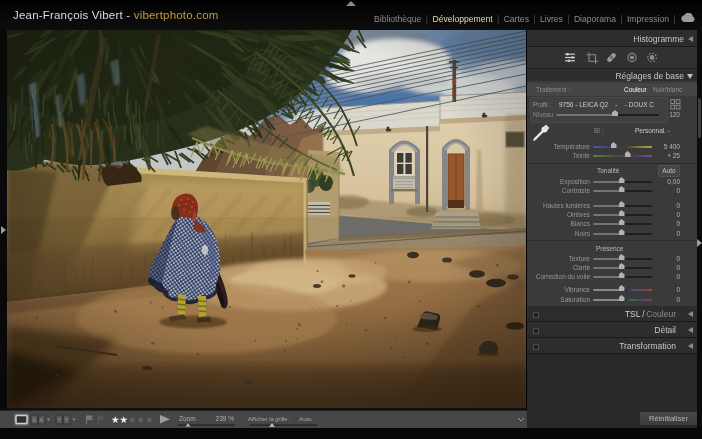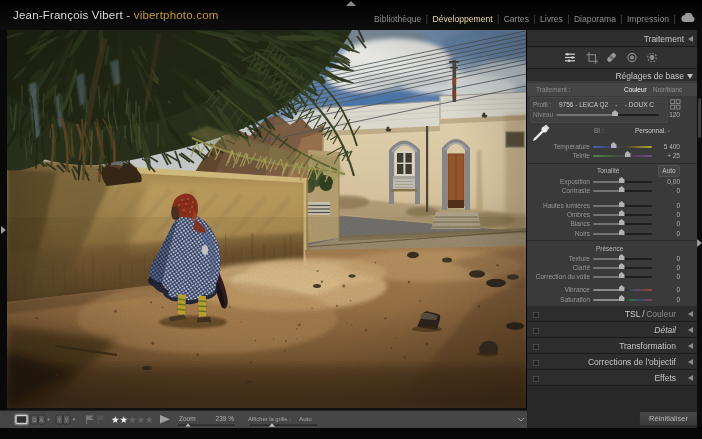--- a/index.html
+++ b/index.html
@@ -912,21 +912,21 @@
 <rect x="0" y="0" width="519" height="378" fill="#201408" opacity="0.03"></rect>
 <rect x="0" y="0" width="519" height="378" fill="url(#vig)"></rect>
 </svg></div>
   <div class="abs" id="gapline"></div>
   <div class="abs" id="leftstrip"></div>
   <div class="abs" id="leftarrow"></div>
 
   <div class="abs" id="panel">
 
     <div class="phdr" style="top:0;height:16px;">
-      <span class="t">Traitement</span>
+      <span class="t">Histogramme</span>
       <span class="arr"></span>
     </div>
 
     <div class="abs" style="left:0;top:17px;width:170px;height:21px;background:#313131;border-bottom:1px solid #1f1f1f;">
       <svg width="170" height="21" viewBox="0 0 170 21">
         <g stroke="#cfcfcf" stroke-width="1.2">
           <line x1="38" y1="7.2" x2="48" y2="7.2"></line>
           <line x1="38" y1="10.5" x2="48" y2="10.5"></line>
           <line x1="38" y1="13.8" x2="48" y2="13.8"></line>
         </g>
@@ -1056,36 +1056,26 @@
       <span class="abs val" style="left:128px;top:215px;width:25px;">0</span>
     </div>
 
     <div class="phdr" style="top:276px;height:15px;">
       <span class="sq"></span>
       <span class="t" style="right:21px;top:3px;"><span style="color:#cfcfcf;">TSL /</span><span style="color:#8d8d8d;"> Couleur</span></span>
       <span class="arr" style="top:5px;"></span>
     </div>
     <div class="phdr" style="top:292px;height:15px;">
       <span class="sq"></span>
-      <span class="t" style="right:21px;top:3px;font-style:italic;">Détail</span>
+      <span class="t" style="right:21px;top:3px;">Détail</span>
       <span class="arr" style="top:5px;"></span>
     </div>
     <div class="phdr" style="top:308px;height:15px;">
       <span class="sq"></span>
       <span class="t" style="right:21px;top:3px;">Transformation</span>
-      <span class="arr" style="top:5px;"></span>
-    </div>
-    <div class="phdr" style="top:324px;height:15px;">
-      <span class="sq"></span>
-      <span class="t" style="right:21px;top:3px;">Corrections de l'objectif</span>
-      <span class="arr" style="top:5px;"></span>
-    </div>
-    <div class="phdr" style="top:340px;height:15px;">
-      <span class="sq"></span>
-      <span class="t" style="right:21px;top:3px;">Effets</span>
       <span class="arr" style="top:5px;"></span>
     </div>
     <div class="abs" style="left:0;top:356px;width:170px;height:24px;background:#282828;"></div>
 
     <div class="btn" style="left:112px;top:381px;width:57px;">Réinitialiser</div>
   </div>
   <div class="abs" id="rightstrip"></div>
   <div class="abs" style="left:698px;top:98px;width:3px;height:40px;background:#3d3d3d;border-radius:2px;"></div>
   <div class="abs" id="rightarrow"></div>
 

